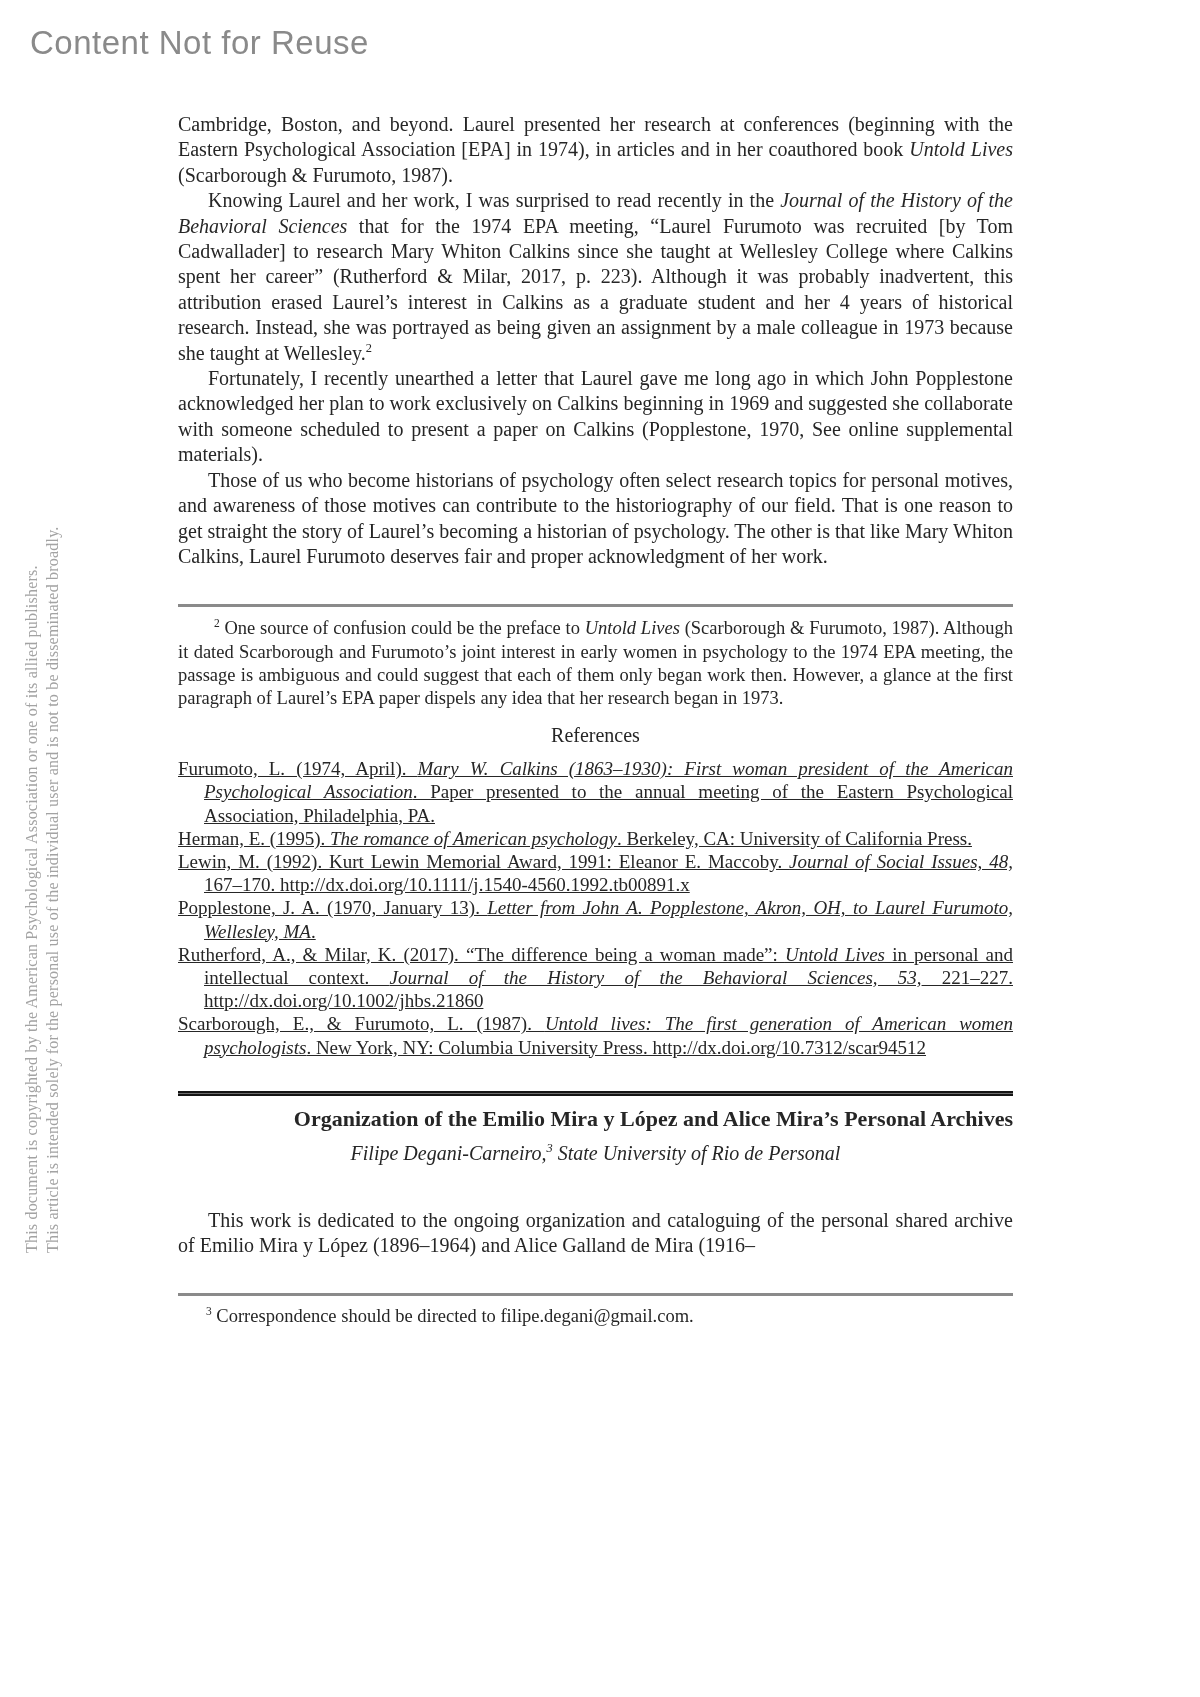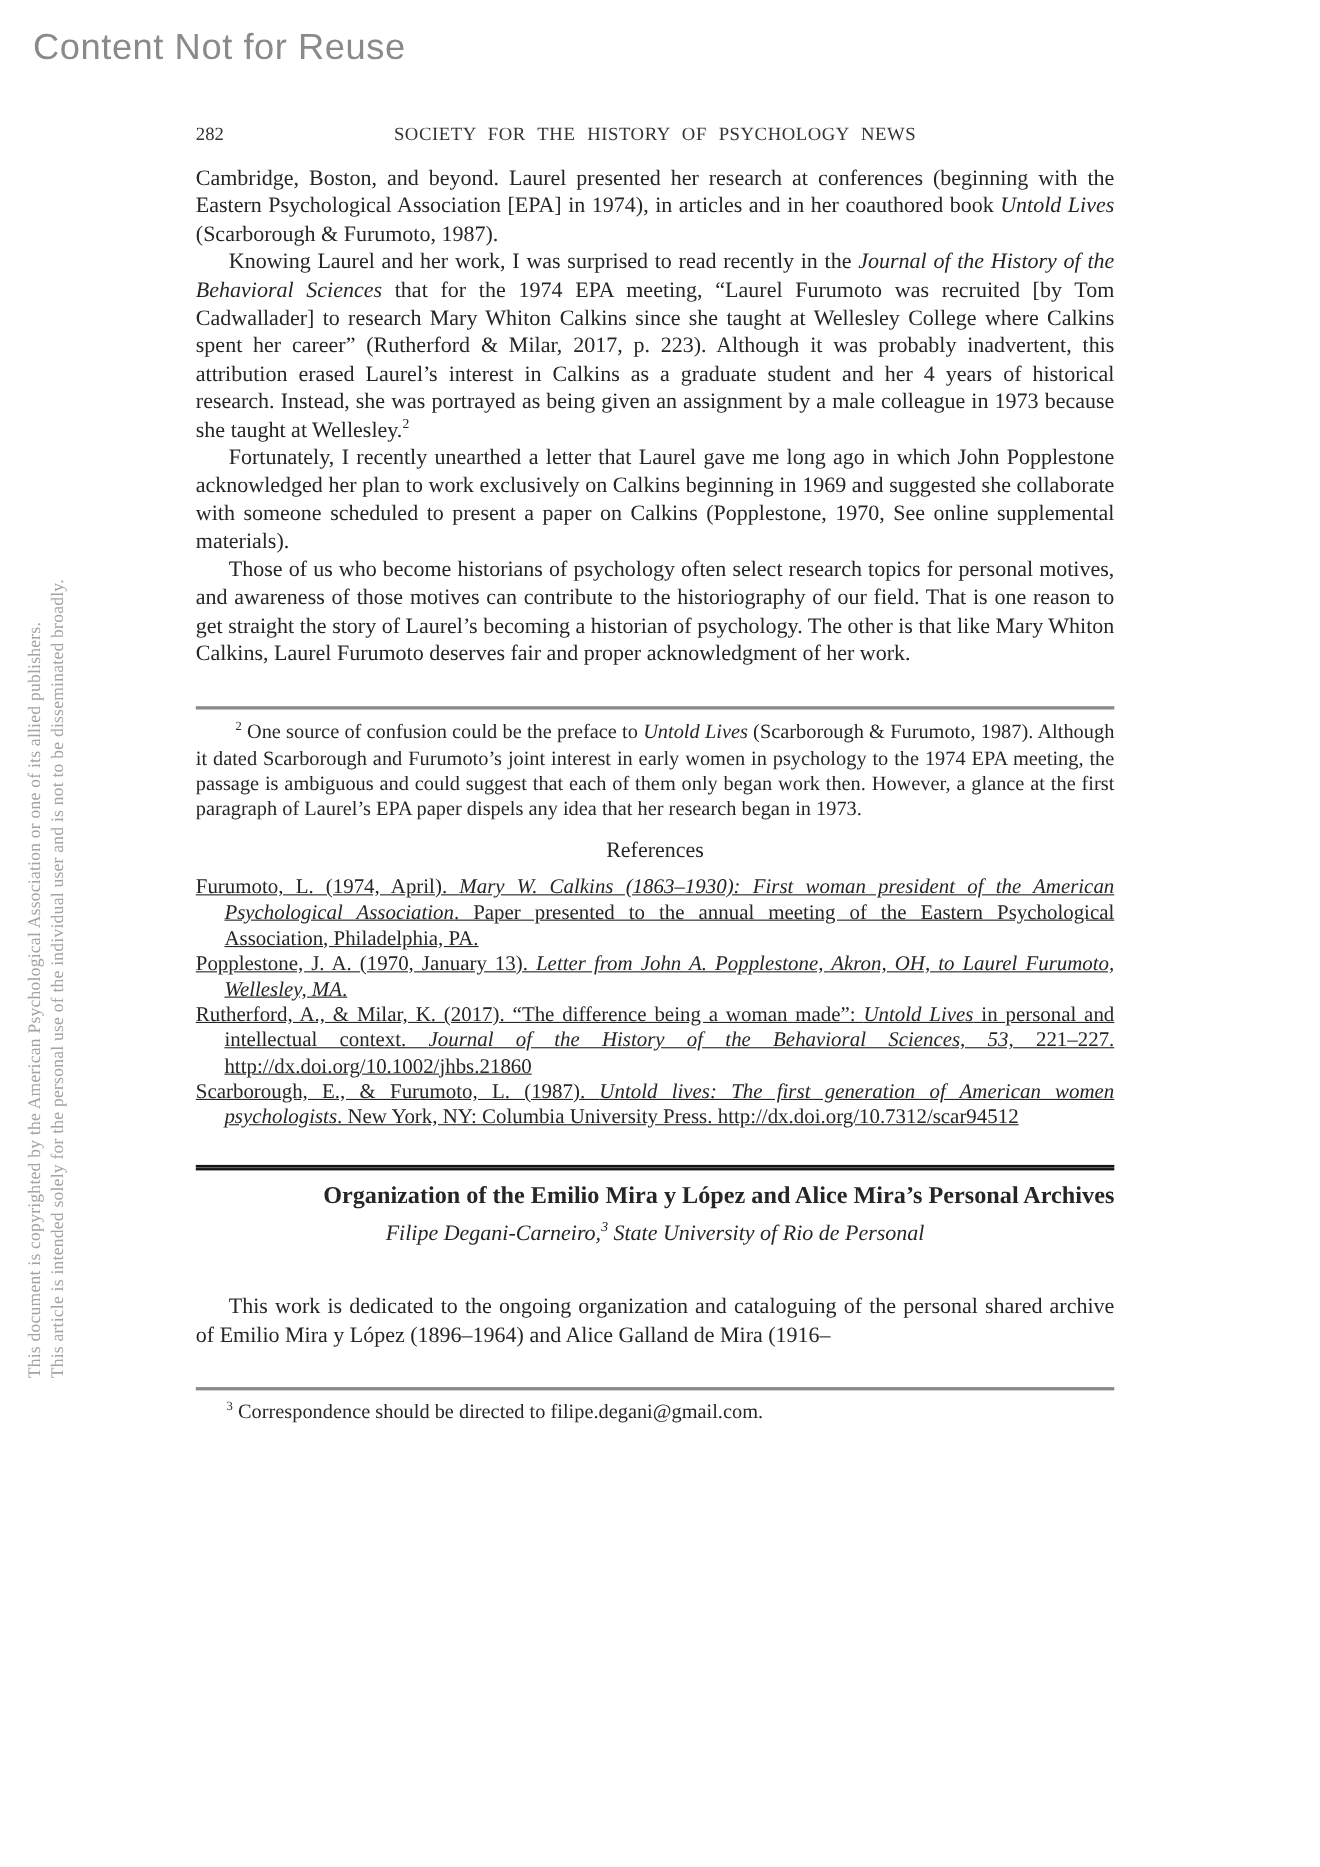--- a/index.html
+++ b/index.html
@@ -134,38 +134,36 @@
 
 <div class="page">
 
   <div class="watermark">Content Not for Reuse</div>
 
   <div class="side-rotate side-1">This document is copyrighted by the American Psychological Association or one of its allied publishers.</div>
   <div class="side-rotate side-2">This article is intended solely for the personal use of the individual user and is not to be disseminated broadly.</div>
 
   <div class="column">
 
-    <div class="pagehead">
-      <span class="pageno">282</span>
-      <span class="runhead">SOCIETY FOR THE HISTORY OF PSYCHOLOGY NEWS</span>
-    </div>
 
     <div class="body-text">
       <p><span>Cambridge, Boston, and beyond. Laurel presented her research at conferences (beginning with the Eastern Psychological Association [EPA] in 1974), in articles and in her coauthored book </span><span style="font-style: italic;">Untold Lives</span><span> (Scarborough &amp; Furumoto, 1987).</span></p>
       <p class="indent"><span>Knowing Laurel and her work, I was surprised to read recently in the </span><span style="font-style: italic;">Journal of the History of the Behavioral Sciences</span><span> that for the 1974 EPA meeting, “Laurel Furumoto was recruited [by Tom Cadwallader] to research Mary Whiton Calkins since she taught at Wellesley College where Calkins spent her career” (Rutherford &amp; Milar, 2017, p. 223). Although it was probably inadvertent, this attribution erased Laurel’s interest in Calkins as a graduate student and her 4 years of historical research. Instead, she was portrayed as being given an assignment by a male colleague in 1973 because she taught at Wellesley.</span><sup>2</sup></p>
       <p class="indent"><span>Fortunately, I recently unearthed a letter that Laurel gave me long ago in which John Popplestone acknowledged her plan to work exclusively on Calkins beginning in 1969 and suggested she collaborate with someone scheduled to present a paper on Calkins (Popplestone, 1970, See online supplemental materials).</span></p>
       <p class="indent"><span>Those of us who become historians of psychology often select research topics for personal motives, and awareness of those motives can contribute to the historiography of our field. That is one reason to get straight the story of Laurel’s becoming a historian of psychology. The other is that like Mary Whiton Calkins, Laurel Furumoto deserves fair and proper acknowledgment of her work.</span></p>
     </div>
 
     <div class="fn-rule"></div>
     <p class="footnote"><sup>2</sup><span> One source of confusion could be the preface to </span><span style="font-style: italic;">Untold Lives</span><span> (Scarborough &amp; Furumoto, 1987). Although it dated Scarborough and Furumoto’s joint interest in early women in psychology to the 1974 EPA meeting, the passage is ambiguous and could suggest that each of them only began work then. However, a glance at the first paragraph of Laurel’s EPA paper dispels any idea that her research began in 1973.</span></p>
 
     <div class="refs-heading">References</div>
     <div>
       <p class="ref-entry"><span>Furumoto, L. (1974, April). </span><span style="font-style: italic;">Mary W. Calkins (1863–1930): First woman president of the American Psychological Association</span><span>. Paper presented to the annual meeting of the Eastern Psychological Association, Philadelphia, PA.</span></p>
+      <p class="ref-entry"><span>Herman, E. (1995). </span><span style="font-style: italic;">The romance of American psychology</span><span>. Berkeley, CA: University of California Press.</span></p>
+      <p class="ref-entry"><span>Lewin, M. (1992). Kurt Lewin Memorial Award, 1991: Eleanor E. Maccoby. </span><span style="font-style: italic;">Journal of Social Issues, 48,</span><span> 167–170. http://dx.doi.org/10.1111/j.1540-4560.1992.tb00891.x</span></p>
       <p class="ref-entry"><span>Popplestone, J. A. (1970, January 13). </span><span style="font-style: italic;">Letter from John A. Popplestone, Akron, OH, to Laurel Furumoto, Wellesley, MA</span><span>.</span></p>
       <p class="ref-entry"><span>Rutherford, A., &amp; Milar, K. (2017). “The difference being a woman made”: </span><span style="font-style: italic;">Untold Lives</span><span> in personal and intellectual context. </span><span style="font-style: italic;">Journal of the History of the Behavioral Sciences, 53,</span><span> 221–227. http://dx.doi.org/10.1002/jhbs.21860</span></p>
       <p class="ref-entry"><span>Scarborough, E., &amp; Furumoto, L. (1987). </span><span style="font-style: italic;">Untold lives: The first generation of American women psychologists</span><span>. New York, NY: Columbia University Press. http://dx.doi.org/10.7312/scar94512</span></p>
     </div>
 
     <div class="section-rule"></div>
     <p class="section-title">Organization of the Emilio Mira y López and Alice Mira’s Personal Archives</p>
     <p class="section-author"><span style="font-style: italic;">Filipe Degani-Carneiro,</span><sup style="font-style: italic;">3</sup><span style="font-style: italic;"> State University of Rio de Personal</span></p>
     <p class="section-paragraph"><span>This work is dedicated to the ongoing organization and cataloguing of the personal shared archive of Emilio Mira y López (1896–1964) and Alice Galland de Mira (1916–</span></p>
 

